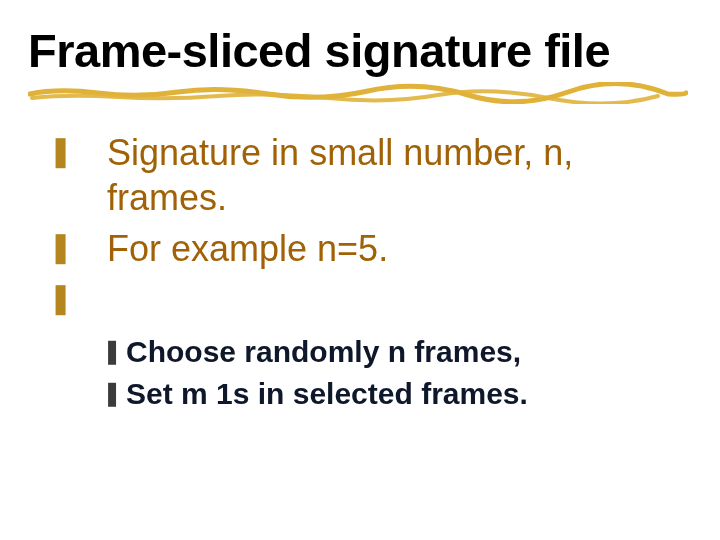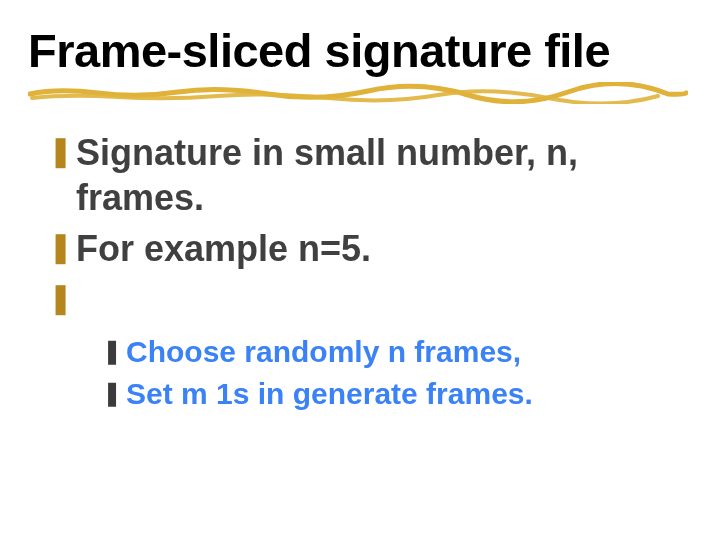--- a/index.html
+++ b/index.html
@@ -51,23 +51,24 @@
   .lvl1 .icon {
     flex: 0 0 auto;
     width: 28px;
     font-size: 30px;
     line-height: 42px;
     font-family: "Zapf Dingbats", "Segoe UI Symbol", "Arial Unicode MS", sans-serif;
     color: #b6861e;
   }
   .lvl1 .text {
     font-size: 36px;
-    font-weight: 700;
-    color: #404040;
+    font-weight: 400;
+    color: #a16207;
     line-height: 1.25;
+    margin-left: 31px;
   }
   .sub {
     margin-left: 54px;
     margin-top: 14px;
   }
   .lvl2 {
     display: flex;
     align-items: flex-start;
     margin: 0 0 4px 0;
   }
@@ -75,21 +76,21 @@
     flex: 0 0 auto;
     width: 24px;
     font-size: 24px;
     line-height: 36px;
     font-family: "Zapf Dingbats", "Segoe UI Symbol", "Arial Unicode MS", sans-serif;
     color: #3b3b3b;
   }
   .lvl2 .text {
     font-size: 30px;
     font-weight: 900;
-    color: #3b82f6;
+    color: #0f172a;
     line-height: 1.25;
   }
 </style>
 </head>
 <body>
 
 <div class="slide">
 
   <div class="title-wrap">
     <div class="title">Frame-sliced signature file</div>
@@ -116,19 +117,19 @@
       <span class="icon">❚</span>
     </div>
 
     <div class="sub">
       <div class="lvl2">
         <span class="icon">❚</span>
         <span class="text">Choose randomly n frames,</span>
       </div>
       <div class="lvl2">
         <span class="icon">❚</span>
-        <span class="text">Set m 1s in generate frames.</span>
+        <span class="text">Set m 1s in selected frames.</span>
       </div>
     </div>
 
   </div>
 
 </div>
 
 </body></html>

